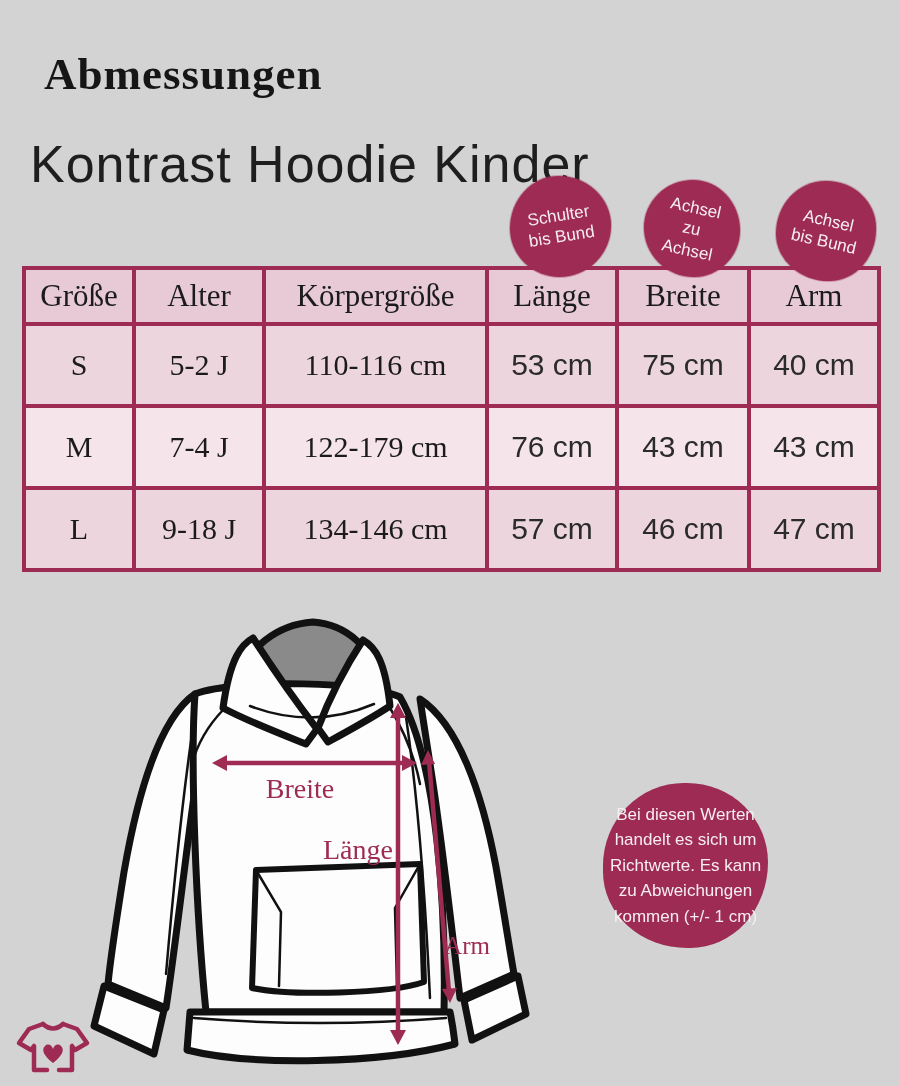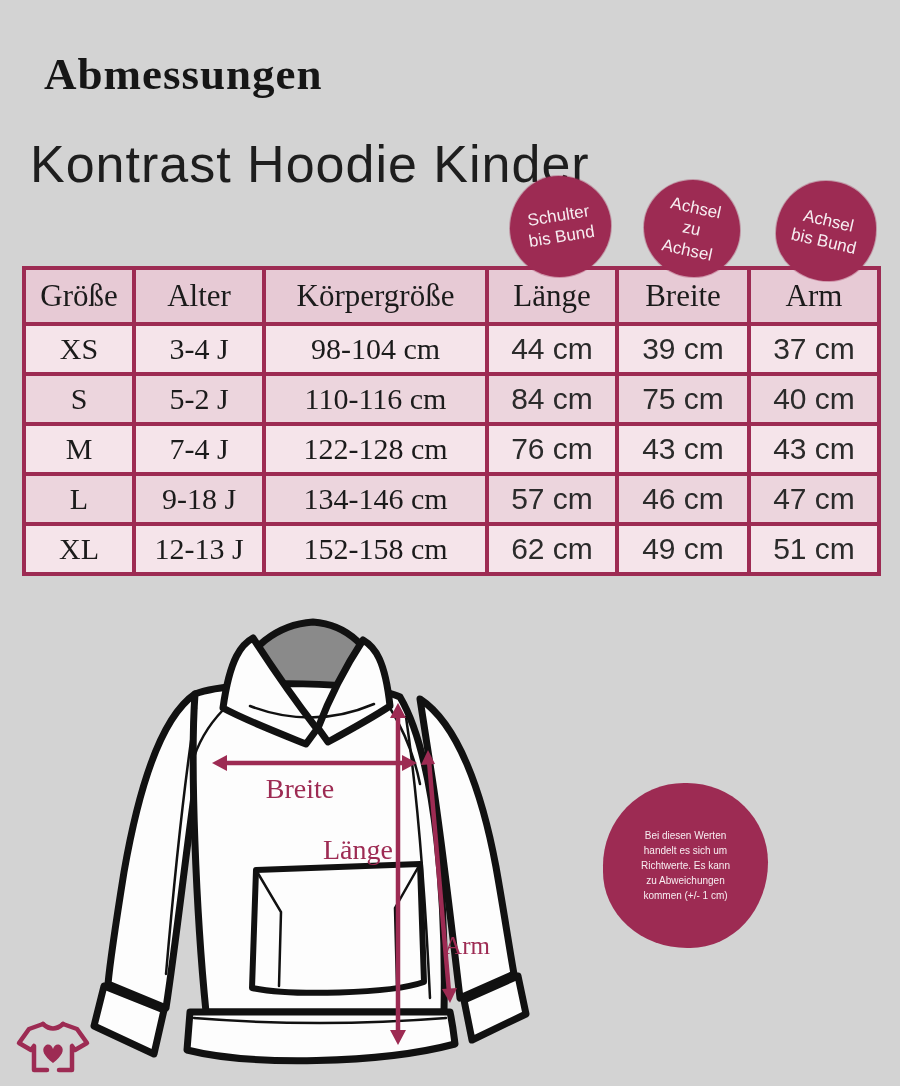--- a/index.html
+++ b/index.html
@@ -64,21 +64,21 @@
   }
   .label-breite{left:210px;top:177px;font-size:28px;}
   .label-laenge{left:268px;top:238px;font-size:28px;}
   .label-arm{left:377px;top:334px;font-size:25px;}
   .note-circle{
     position:absolute;left:603px;top:783px;width:165px;height:165px;
     background:var(--accent);color:var(--badge-text);z-index:4;
     border-radius:50% 50% 48% 52% / 51% 49% 53% 47%;
     display:flex;flex-direction:column;align-items:center;justify-content:center;
     text-align:center;font-family:"Liberation Sans", sans-serif;font-weight:300;
-    font-size:10px;line-height:1.5;
+    font-size:17px;line-height:1.5;
   }
   .brand-logo{position:absolute;left:14px;top:1016px;width:78px;height:64px;}
 </style>
 </head>
 <body>
 
 <h1 class="title">Abmessungen</h1>
 <h2 class="subtitle">Kontrast Hoodie Kinder</h2>
 
 <div class="badge badge-1">
@@ -114,59 +114,43 @@
     <tr>
       <th>Größe</th>
       <th>Alter</th>
       <th>Körpergröße</th>
       <th>Länge</th>
       <th>Breite</th>
       <th>Arm</th>
     </tr>
   </thead>
   <tbody>
-    <tr class="row-light">
-      <td class="cell-serif">XS</td>
-      <td class="cell-serif">3-4 J</td>
-      <td class="cell-serif">98-104 cm</td>
-      <td class="cell-sans">44 cm</td>
-      <td class="cell-sans">39 cm</td>
-      <td class="cell-sans">37 cm</td>
-    </tr>
     <tr class="row-dark">
       <td class="cell-serif">S</td>
       <td class="cell-serif">5-2 J</td>
       <td class="cell-serif">110-116 cm</td>
-      <td class="cell-sans">84 cm</td>
+      <td class="cell-sans">53 cm</td>
       <td class="cell-sans">75 cm</td>
       <td class="cell-sans">40 cm</td>
     </tr>
     <tr class="row-light">
       <td class="cell-serif">M</td>
       <td class="cell-serif">7-4 J</td>
-      <td class="cell-serif">122-128 cm</td>
+      <td class="cell-serif">122-179 cm</td>
       <td class="cell-sans">76 cm</td>
       <td class="cell-sans">43 cm</td>
       <td class="cell-sans">43 cm</td>
     </tr>
     <tr class="row-dark">
       <td class="cell-serif">L</td>
       <td class="cell-serif">9-18 J</td>
       <td class="cell-serif">134-146 cm</td>
       <td class="cell-sans">57 cm</td>
       <td class="cell-sans">46 cm</td>
       <td class="cell-sans">47 cm</td>
-    </tr>
-    <tr class="row-light">
-      <td class="cell-serif">XL</td>
-      <td class="cell-serif">12-13 J</td>
-      <td class="cell-serif">152-158 cm</td>
-      <td class="cell-sans">62 cm</td>
-      <td class="cell-sans">49 cm</td>
-      <td class="cell-sans">51 cm</td>
     </tr>
   </tbody>
 </table>
 
 <div class="hoodie-figure">
   <svg width="480" height="474" viewBox="0 0 480 474">
     <g stroke="#111" stroke-width="7" stroke-linejoin="round" stroke-linecap="round" fill="#fdfdfd">
 
       <path d="M 105,82 C 70,106 48,180 34,260 C 26,310 20,350 18,372 L 76,396 C 86,330 96,240 106,170 L 110,92 Z"></path>
       <path d="M 14,374 L 74,398 L 64,442 L 4,414 Z"></path>

